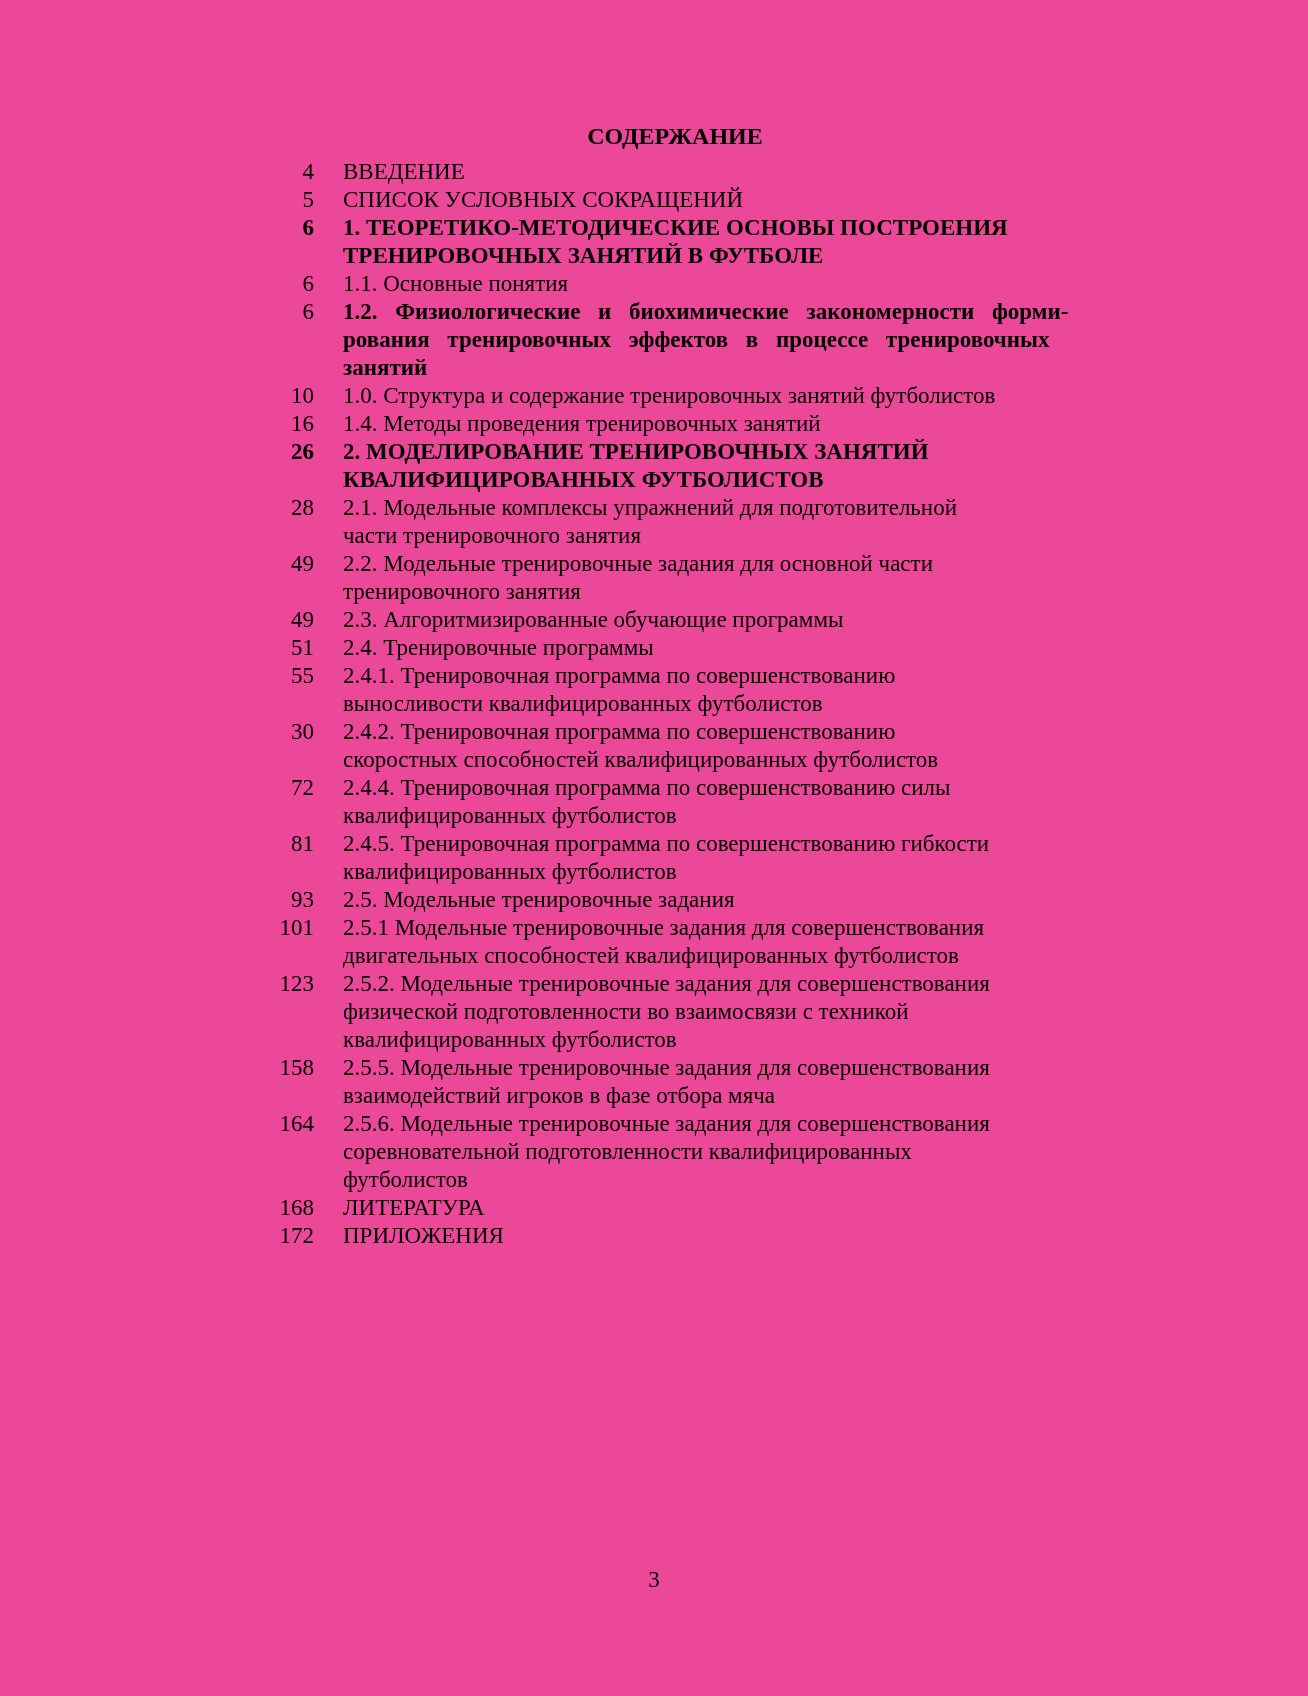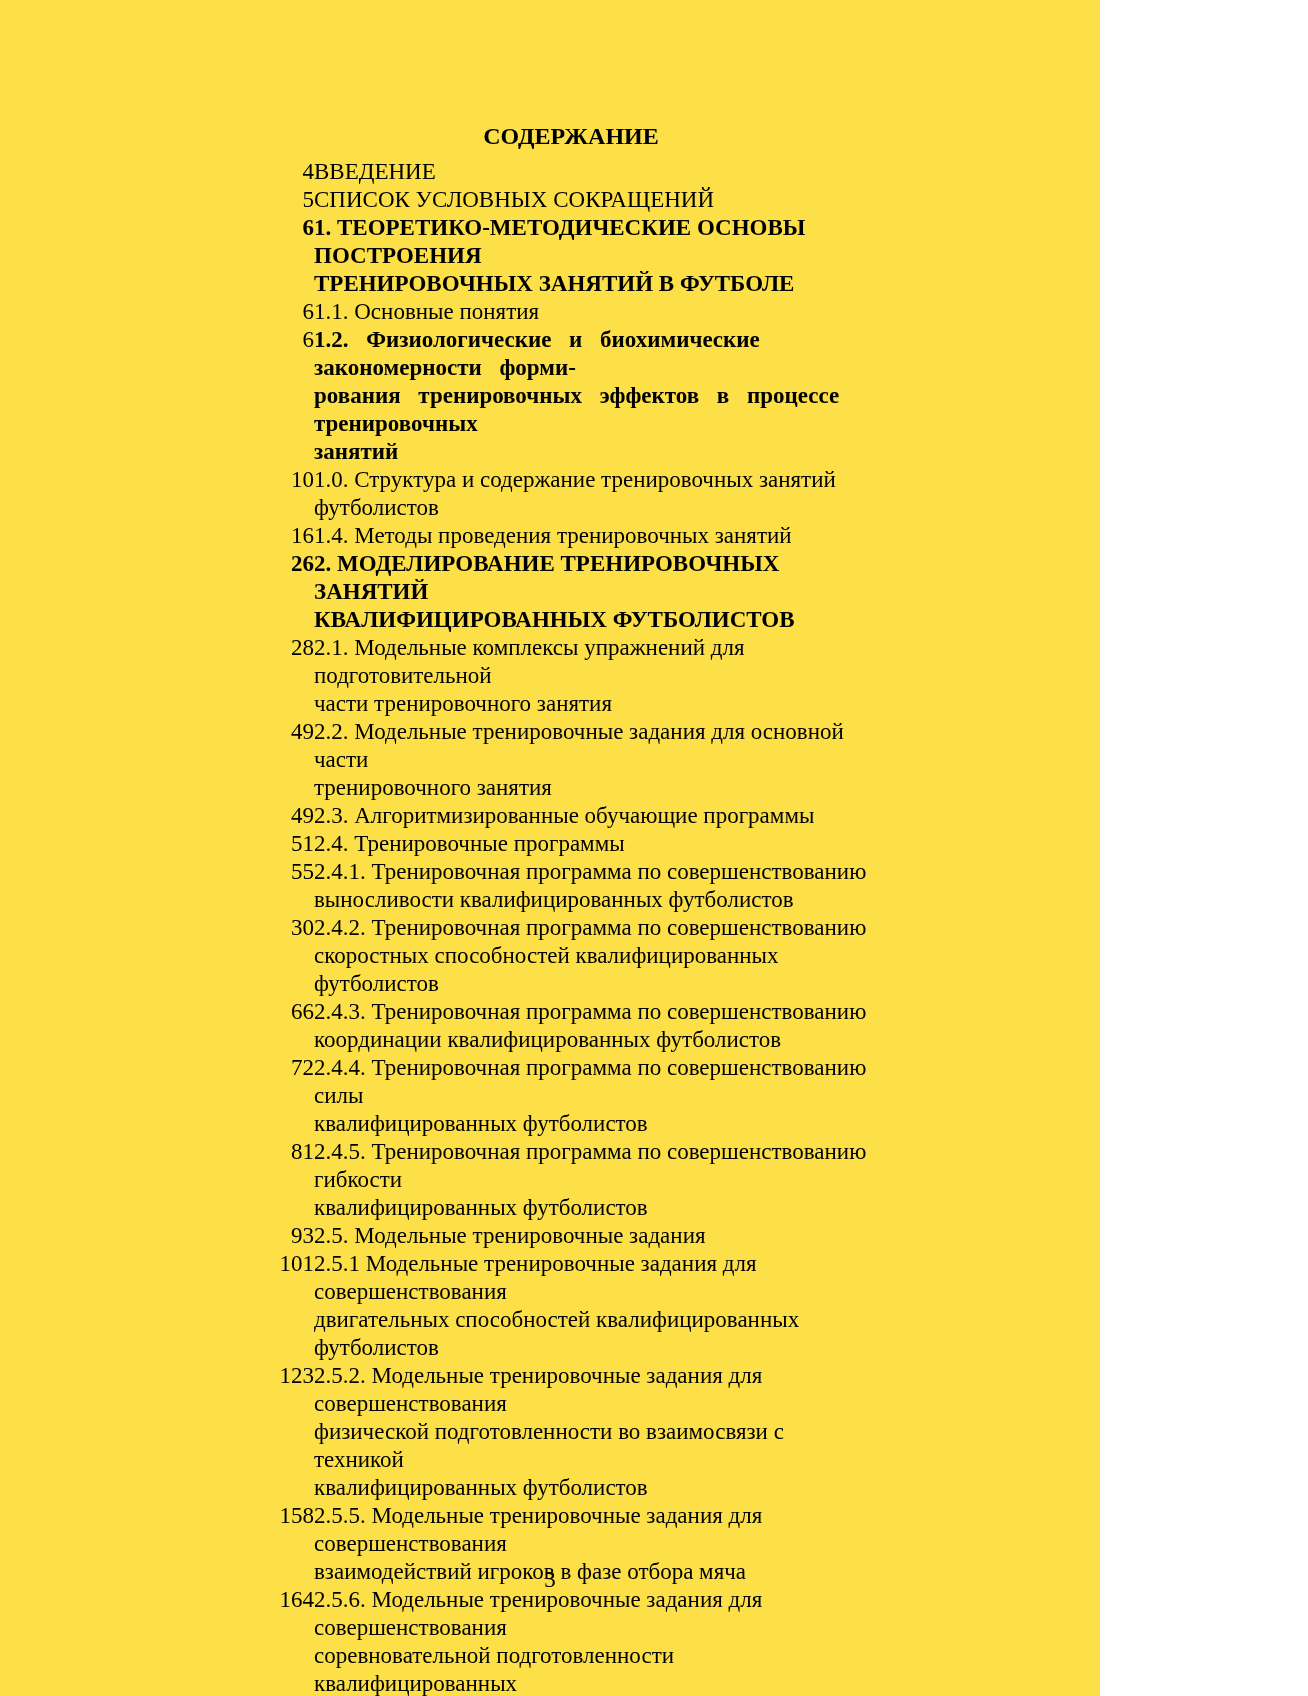--- a/index.html
+++ b/index.html
@@ -2,24 +2,24 @@
 <html><head>
 <meta charset="utf-8">
 <style>
   html, body {
     margin: 0;
     padding: 0;
     background: #ffffff;
   }
   .page {
     position: relative;
-    width: 1100px;
+    width: 1308px;
     height: 1696px;
     box-sizing: border-box;
-    background: #fde047;
+    background: #ec4899;
     color: #000000;
     font-family: "Liberation Serif", "DejaVu Serif", serif;
     font-size: 23px;
     line-height: 28px;
     padding: 122px 226px 0 268px;
     overflow: hidden;
   }
   .doc-title {
     margin: 0 0 8px 0;
     font-size: 24px;
@@ -35,21 +35,21 @@
     align-items: flex-start;
   }
   .toc-num {
     flex: none;
     width: 46px;
     text-align: right;
     white-space: nowrap;
   }
   .toc-text {
     flex: 1 1 auto;
-    margin-left: 0;
+    margin-left: 29px;
     white-space: pre-line;
   }
   .toc-row.bold {
     font-weight: bold;
   }
   .toc-row.justify .toc-text {
     word-spacing: 0.52em;
     font-weight: bold;
   }
   .footer-page-number {
@@ -141,25 +141,20 @@
     <div class="toc-text">2.4.1. Тренировочная программа по совершенствованию
 выносливости квалифицированных футболистов</div>
   </div>
 
   <div class="toc-row">
     <div class="toc-num">30</div>
     <div class="toc-text">2.4.2. Тренировочная программа по совершенствованию
 скоростных способностей квалифицированных футболистов</div>
   </div>
 
-  <div class="toc-row">
-    <div class="toc-num">66</div>
-    <div class="toc-text">2.4.3. Тренировочная программа по совершенствованию
-координации квалифицированных футболистов</div>
-  </div>
 
   <div class="toc-row">
     <div class="toc-num">72</div>
     <div class="toc-text">2.4.4. Тренировочная программа по совершенствованию силы
 квалифицированных футболистов</div>
   </div>
 
   <div class="toc-row">
     <div class="toc-num">81</div>
     <div class="toc-text">2.4.5. Тренировочная программа по совершенствованию гибкости

